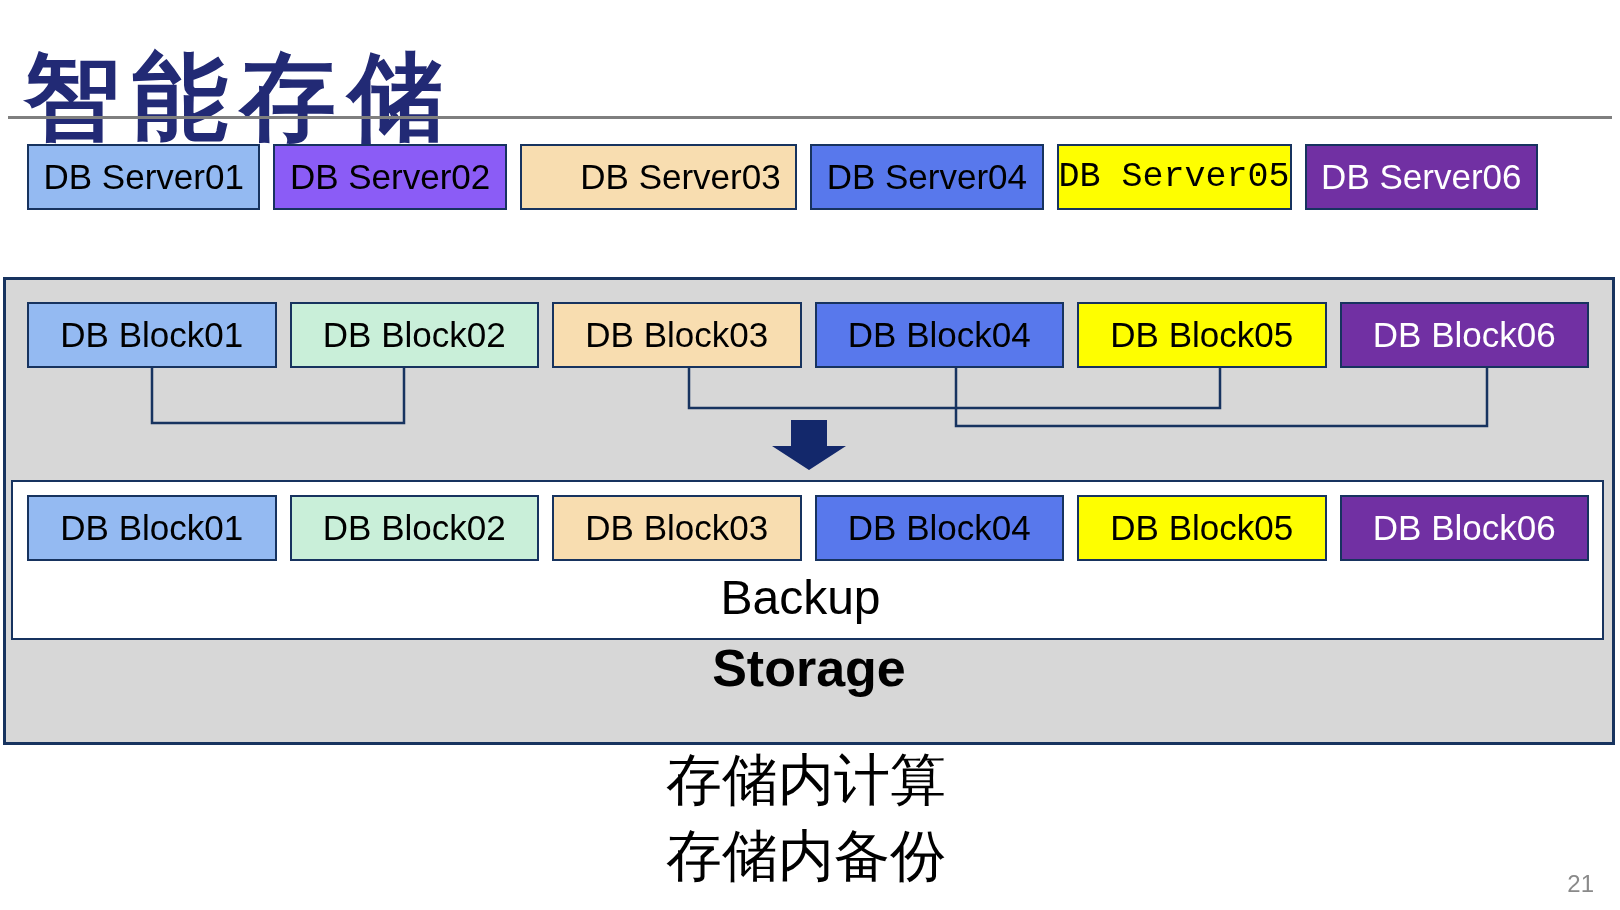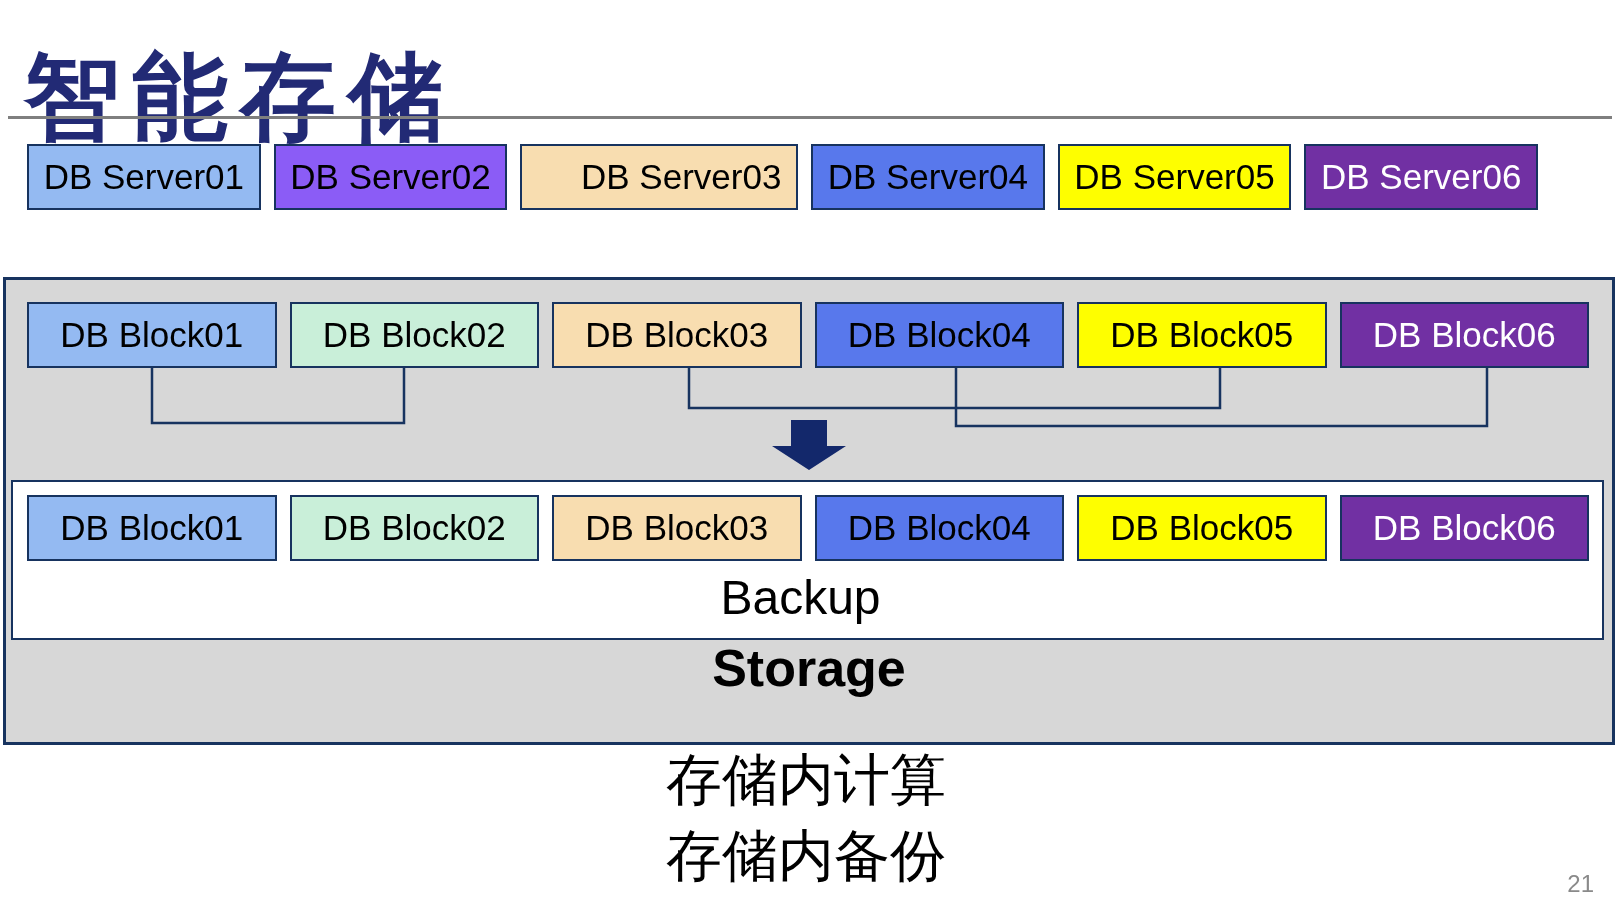--- a/index.html
+++ b/index.html
@@ -46,21 +46,21 @@
 <div class="slide">
 
   <div class="title">智能存储</div>
   <div class="title-rule"></div>
 
   <div class="row server-row">
     <div class="box" style="background: rgb(148, 186, 242); color: rgb(0, 0, 0);">DB Server01</div>
     <div class="box" style="background: #8b5cf6; color: rgb(0, 0, 0);">DB Server02</div>
     <div class="box" style="background: rgb(248, 221, 176); color: rgb(0, 0, 0); padding-left: 44px;">DB Server03</div>
     <div class="box" style="background: rgb(88, 120, 236); color: rgb(0, 0, 0);">DB Server04</div>
-    <div class="box" style="background: rgb(254, 254, 0); color: rgb(0, 0, 0);">DB Server05</div>
+    <div class="box" style="background: rgb(254, 254, 0); color: rgb(0, 0, 0); font-family: Liberation Mono, monospace;">DB Server05</div>
     <div class="box" style="background: rgb(113, 48, 163); color: rgb(255, 255, 255);">DB Server06</div>
   </div>
 
   <div class="container">
     <div class="row block-row-top">
       <div class="box" style="background: rgb(148, 186, 242); color: rgb(0, 0, 0);">DB Block01</div>
       <div class="box" style="background: rgb(201, 239, 217); color: rgb(0, 0, 0);">DB Block02</div>
       <div class="box" style="background: rgb(248, 221, 176); color: rgb(0, 0, 0);">DB Block03</div>
       <div class="box" style="background: rgb(88, 120, 236); color: rgb(0, 0, 0);">DB Block04</div>
       <div class="box" style="background: rgb(254, 254, 0); color: rgb(0, 0, 0);">DB Block05</div>

